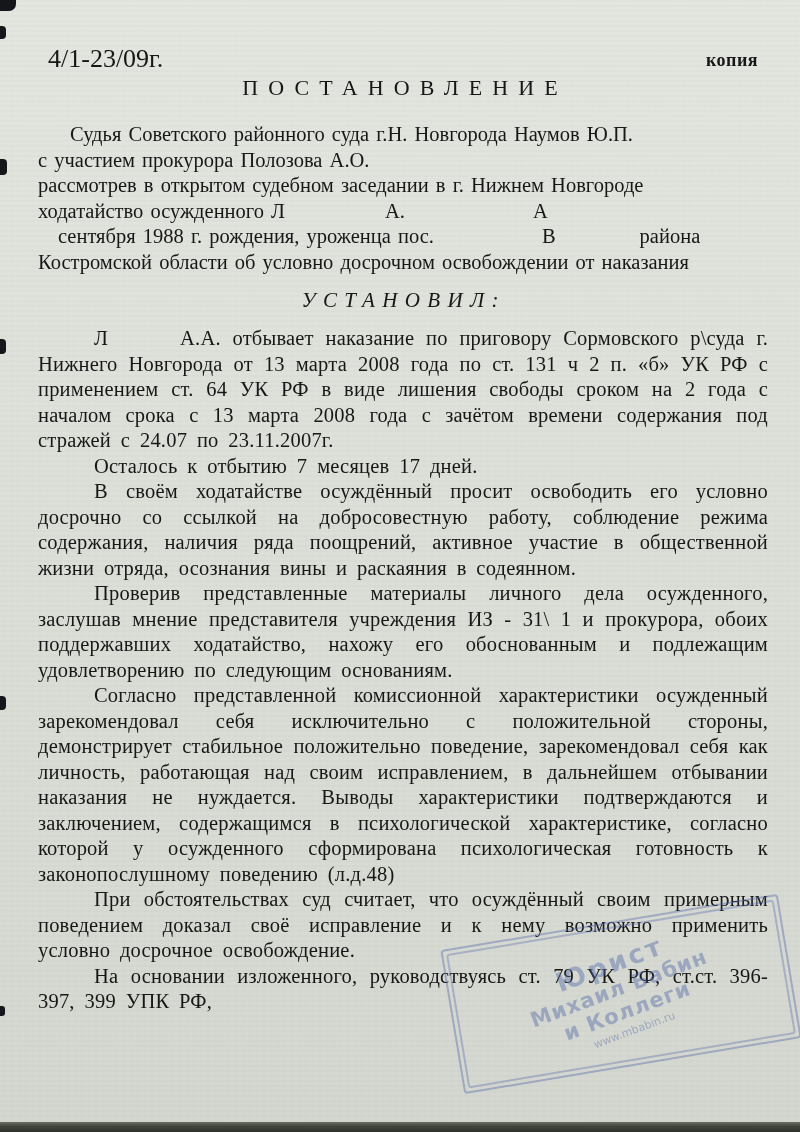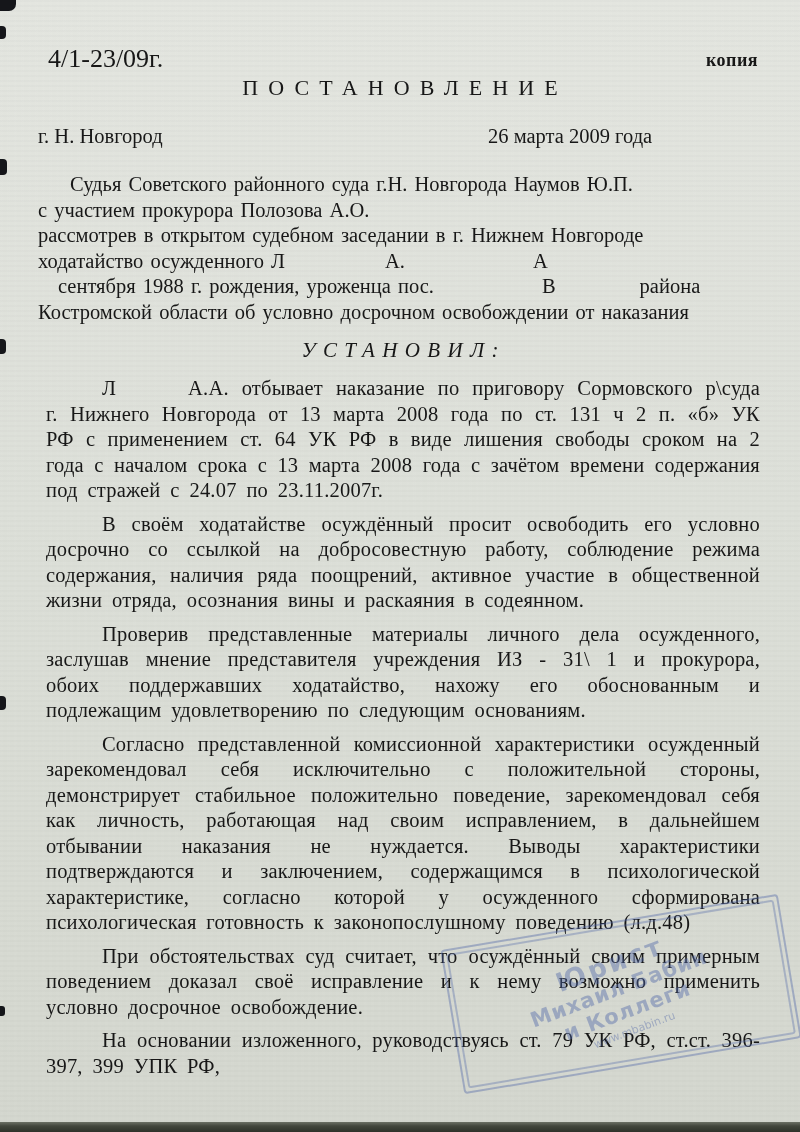--- a/index.html
+++ b/index.html
@@ -20,21 +20,21 @@
   .copy-label{font-size:18px;font-weight:700;letter-spacing:.5px;margin-top:6px;}
   .doc-title{text-align:center;font-size:22px;letter-spacing:.46em;text-indent:.46em;margin-top:1px;}
   .place-row{position:relative;margin-top:24px;height:26px;}
   .place{position:absolute;left:38px;top:0;font-size:20.5px;}
   .date{position:absolute;left:488px;top:0;font-size:20.5px;}
   .intro{margin:21px 32px 0 38px;font-size:20.5px;line-height:25.5px;word-spacing:2px;}
   .intro .line{white-space:nowrap;}
   .gap{display:inline-block;height:1px;}
   .section-heading{text-align:center;font-size:21px;letter-spacing:.35em;text-indent:.35em;margin-top:13px;font-style:italic;}
   .body{margin:13px 32px 0 38px;font-size:20.5px;line-height:25.5px;text-align:justify;letter-spacing:.2px;word-spacing:4.5px;}
-  .body .para{margin:8px;text-indent:56px;}
+  .body .para{margin:0;text-indent:56px;}
   
   .watermark{position:absolute;left:450px;top:921px;width:338px;height:142px;
     transform:rotate(-9.5deg);border:2px solid rgba(77,100,168,.40);border-radius:4px;pointer-events:none;}
   .watermark::before{content:"";position:absolute;inset:3px;border:2px solid rgba(77,100,168,.34);border-radius:3px;}
   .wm-text{position:absolute;inset:0;display:flex;flex-direction:column;align-items:center;justify-content:center;
     transform:rotate(-11deg);color:rgba(77,100,168,.42);font-family:"DejaVu Sans",sans-serif;font-weight:700;line-height:1.12;}
   .wm-0{font-size:26px;letter-spacing:3px;}
   .wm-1{font-size:21px;letter-spacing:1px;}
   .wm-2{font-size:21px;letter-spacing:1px;}
   .wm-url{font-size:11px;font-weight:400;margin-top:3px;color:rgba(77,100,168,.40);}
@@ -54,38 +54,35 @@
 
 <div class="page">
 
   <div class="header-row">
     <div class="case-number">4/1-23/09г.</div>
     <div class="copy-label">копия</div>
   </div>
 
   <div class="doc-title">ПОСТАНОВЛЕНИЕ</div>
 
-  <div class="place-row">
-    <span class="place">г. Н. Новгород</span>
-    <span class="date">26 марта 2009 года</span>
-  </div>
 
   <div class="intro" id="intro-block">
       <div class="line" style="padding-left: 32px;"><span>Судья Советского районного суда г.Н. Новгорода Наумов Ю.П.</span></div>
       <div class="line"><span>с участием прокурора Полозова А.О.</span></div>
       <div class="line"><span>рассмотрев в открытом судебном заседании в г. Нижнем Новгороде</span></div>
       <div class="line"><span>ходатайство осужденного Л</span><span class="gap" style="width: 100px;"></span><span>А.</span><span class="gap" style="width: 128px;"></span><span>А</span></div>
       <div class="line" style="padding-left: 20px;"><span>сентября 1988 г. рождения, уроженца пос.</span><span class="gap" style="width: 108px;"></span><span>В</span><span class="gap" style="width: 84px;"></span><span>района</span></div>
       <div class="line"><span>Костромской области об условно досрочном освобождении от наказания</span></div>
     </div>
 
   <div class="section-heading">УСТАНОВИЛ:</div>
 
   <div class="body" id="body-block">
       <p class="para"><span>Л</span><span class="gap" style="width: 72px;"></span><span>А.А. отбывает наказание по приговору Сормовского р\суда г. Нижнего Новгорода от 13 марта 2008 года по ст. 131 ч 2 п. «б» УК РФ с применением ст. 64 УК РФ в виде лишения свободы сроком на 2 года с началом срока с 13 марта 2008 года с зачётом времени содержания под стражей с 24.07 по 23.11.2007г.</span></p>
+      <p class="para"><span>Осталось к отбытию 7 месяцев 17 дней.</span></p>
       <p class="para"><span>В своём ходатайстве осуждённый просит освободить его условно досрочно со ссылкой на добросовестную работу, соблюдение режима содержания, наличия ряда поощрений, активное участие в общественной жизни отряда, осознания вины и раскаяния в содеянном.</span></p>
       <p class="para"><span>Проверив представленные материалы личного дела осужденного, заслушав мнение представителя учреждения ИЗ - 31\ 1 и прокурора, обоих поддержавших ходатайство, нахожу его обоснованным и подлежащим удовлетворению по следующим основаниям.</span></p>
       <p class="para"><span>Согласно представленной комиссионной характеристики осужденный зарекомендовал себя исключительно с положительной стороны, демонстрирует стабильное положительно поведение, зарекомендовал себя как личность, работающая над своим исправлением, в дальнейшем отбывании наказания не нуждается. Выводы характеристики подтверждаются и заключением, содержащимся в психологической характеристике, согласно которой у осужденного сформирована психологическая готовность к законопослушному поведению (л.д.48)</span></p>
       <p class="para"><span>При обстоятельствах суд считает, что осуждённый своим примерным поведением доказал своё исправление и к нему возможно применить условно досрочное освобождение.</span></p>
       <p class="para"><span>На основании изложенного, руководствуясь ст. 79 УК РФ, ст.ст. 396-397, 399 УПК РФ,</span></p>
     </div>
 
   <div class="watermark">
     <div class="wm-text" id="wm-text">
         <div class="wm-0">Юрист</div>

